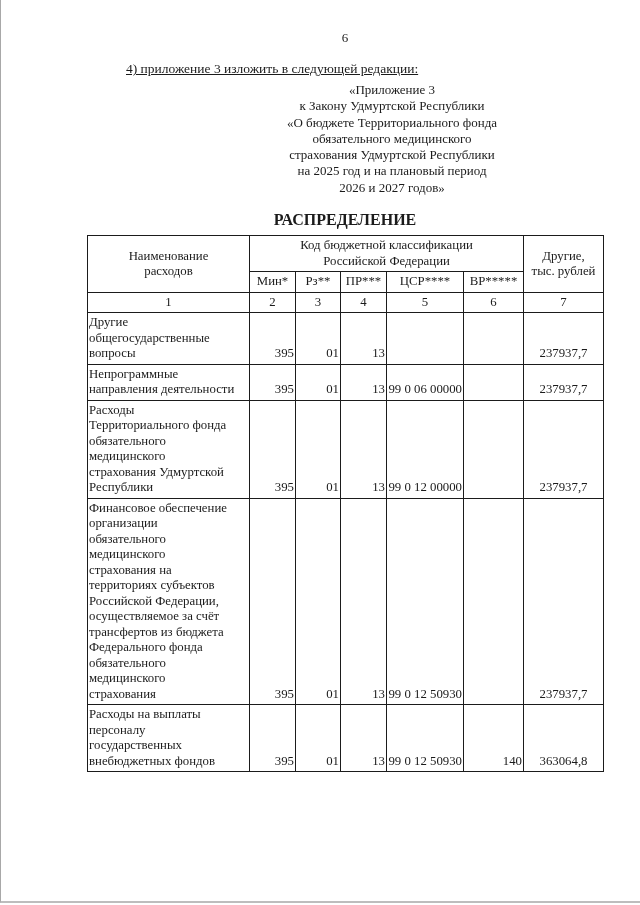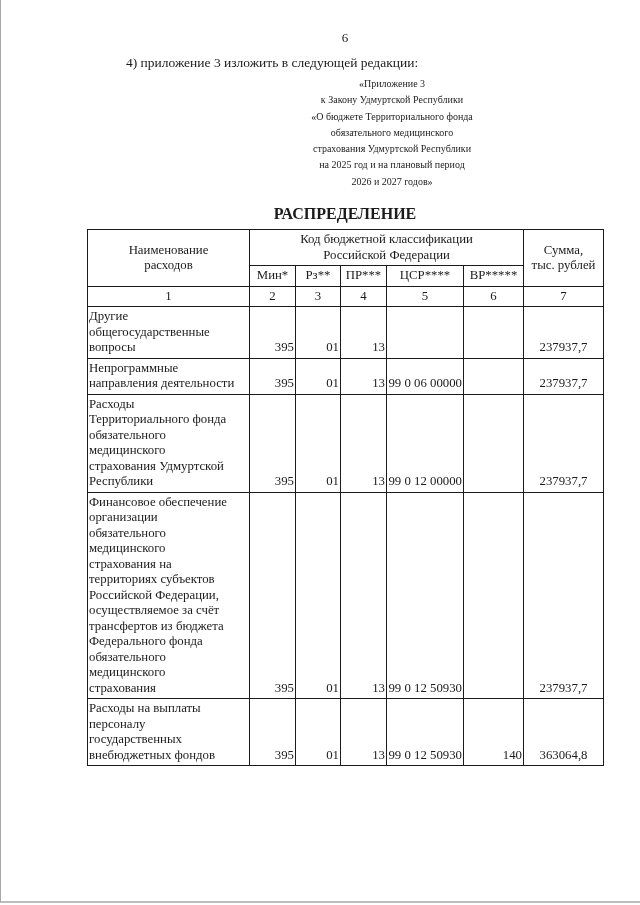--- a/index.html
+++ b/index.html
@@ -17,31 +17,32 @@
   .content {
     width: 516px;
     margin-left: 86px;
   }
   .page-number {
     padding-top: 30px;
     text-align: center;
     font-size: 13px;
   }
   .intro-paragraph {
-    margin-top: 9px;
+    margin-top: 15px;
     font-size: 13.5px;
     text-indent: 39px;
     line-height: 16px;
+    text-decoration: underline;
   }
   .appendix-ref {
     width: 290px;
     margin-left: 246px;   
     margin-top: 5px;
     text-align: center;
-    font-size: 10px;
+    font-size: 13px;
     line-height: 16.3px;
     white-space: pre-line;
   }
   .doc-heading {
     margin-top: 14px;
     text-align: center;
     font-weight: bold;
     font-size: 16px;
     line-height: 19.4px;
   }
@@ -115,21 +116,21 @@
         <col class="c-csr">
         <col class="c-vr">
         <col class="c-sum">
     </colgroup>
     <tbody>
       <tr>
         <th class="hdr" rowspan="2">Наименование
 расходов</th>
         <th class="hdr" colspan="5">Код бюджетной классификации
 Российской Федерации</th>
-        <th class="hdr" rowspan="2">Сумма,
+        <th class="hdr" rowspan="2">Другие,
 тыс. рублей</th>
       </tr>
       <tr>
         <th class="hdr">Мин*</th>
         <th class="hdr">Рз**</th>
         <th class="hdr">ПР***</th>
         <th class="hdr">ЦСР****</th>
         <th class="hdr">ВР*****</th>
       </tr>
       <tr>

